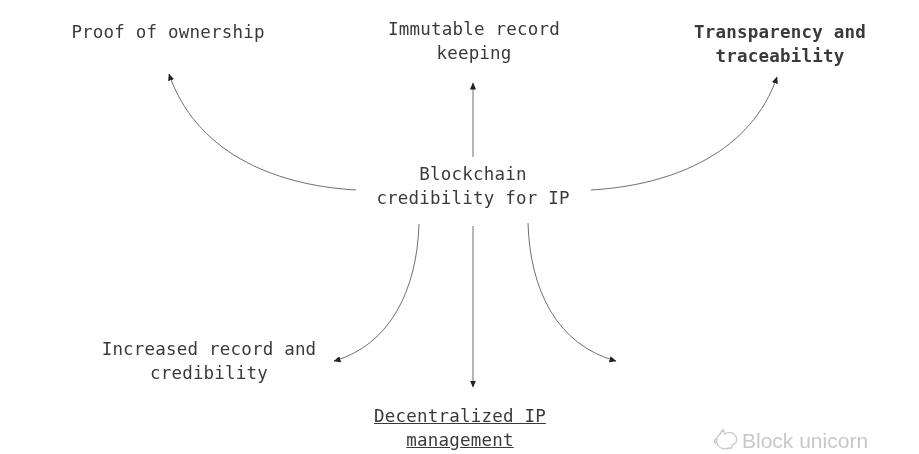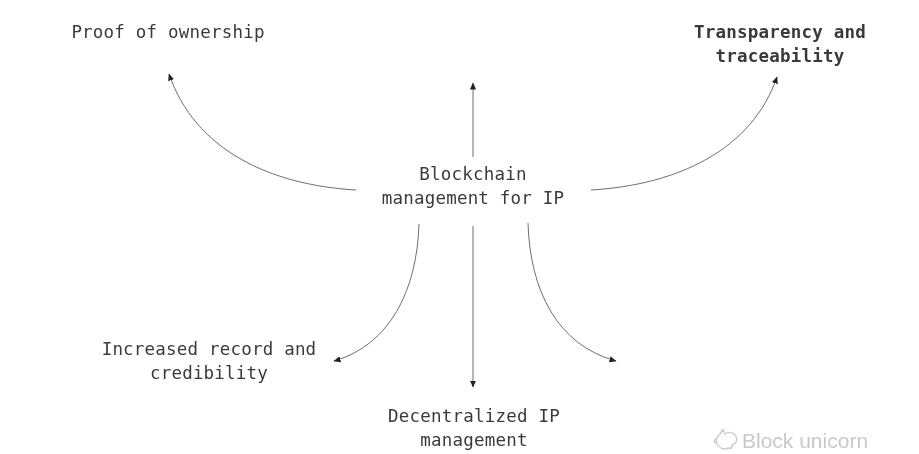--- a/index.html
+++ b/index.html
@@ -55,39 +55,43 @@
       <path d="M 473 157 L 473 83" marker-end="url(#ah)"></path>
       <path d="M 591 190 C 677 185 752 150 777 77" marker-end="url(#ah)"></path>
       <path d="M 419 224 C 417 290 390 345 334 361" marker-end="url(#ah)"></path>
       <path d="M 473 226 L 473 387" marker-end="url(#ah)"></path>
       <path d="M 528 223 C 530 290 557 345 616 361" marker-end="url(#ah)"></path>
     </g>
   </svg>
 
   <div class="label" style="left:473px; top:162px;">
     <div>Blockchain</div>
-    <div>management for IP</div>
+    <div>credibility for IP</div>
   </div>
 
   <div class="label" style="left:168px; top:20px;">
     <div>Proof of ownership</div>
   </div>
 
+  <div class="label" style="left:474px; top:17px;">
+    <div>Immutable record</div>
+    <div>keeping</div>
+  </div>
 
   <div class="label" style="left:780px; top:20px;font-weight:bold;">
     <div>Transparency and</div>
     <div>traceability</div>
   </div>
 
   <div class="label" style="left:209px; top:337px;">
     <div>Increased record and</div>
     <div>credibility</div>
   </div>
 
-  <div class="label" style="left:474px; top:404px;">
+  <div class="label" style="left:460px; top:404px;text-decoration:underline;">
     <div>Decentralized IP</div>
     <div>management</div>
   </div>
 
 
   <div class="watermark">
     <svg width="30" height="26" viewBox="0 0 30 26">
       <g fill="none" stroke="#cbcbcb" stroke-width="1.4" stroke-linecap="round" stroke-linejoin="round">
         <path d="M8 6 L11 1.5 L13 6"></path>
         <path d="M13 6 C17 3 22 4.5 24 8.5 C26 12.5 24 16 20 17 C21 19 19 21 16.5 20 C12.5 22 7.5 20.5 5.5 16.5 C3.5 12.5 5 8.5 8 6"></path>

